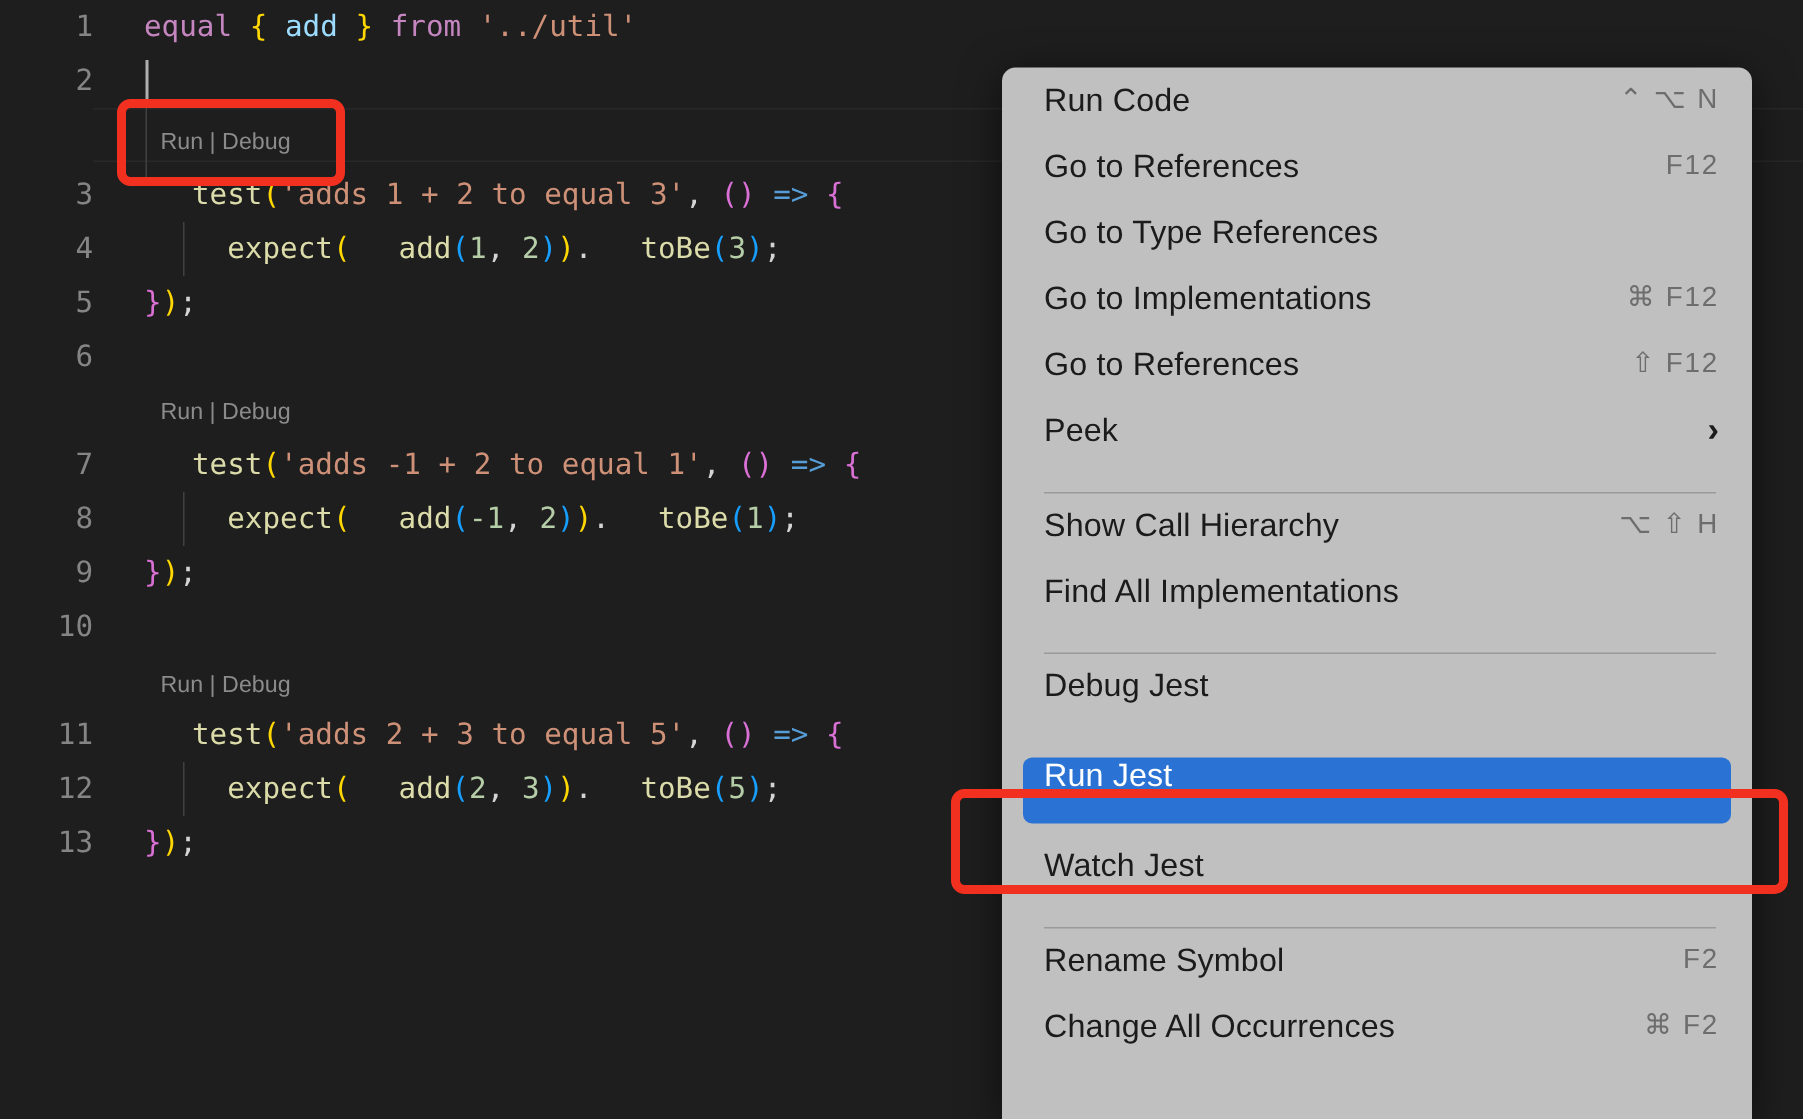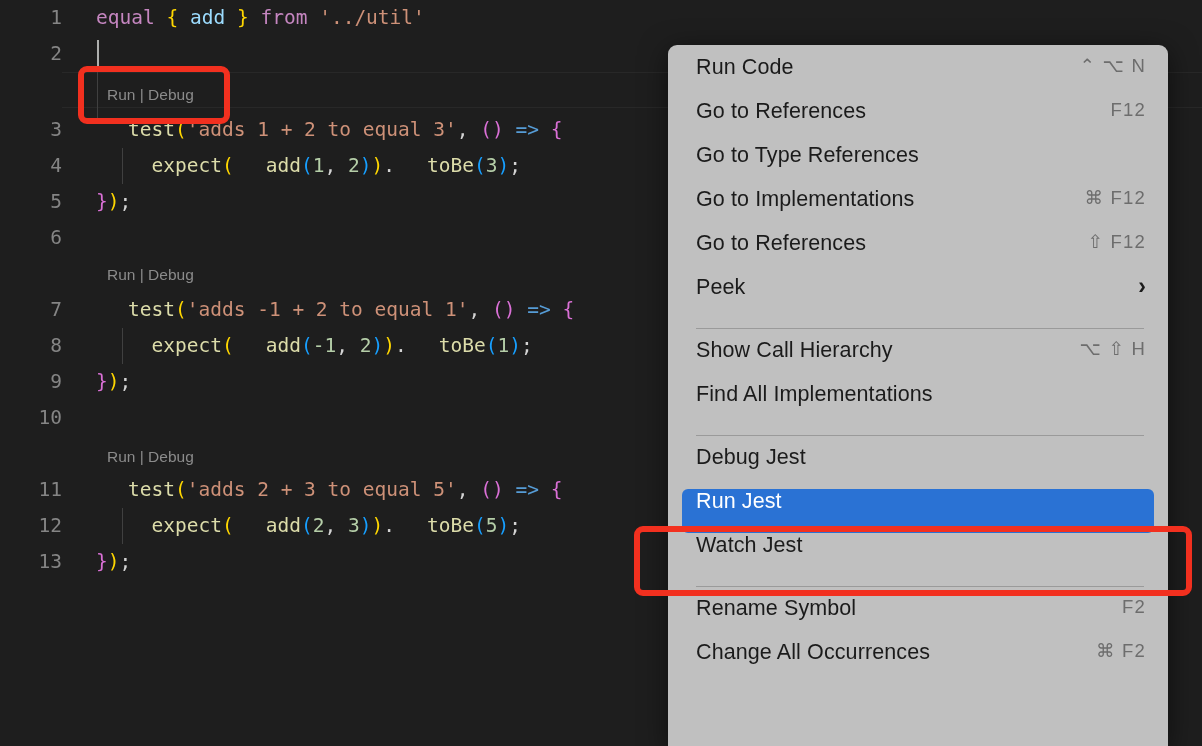--- a/index.html
+++ b/index.html
@@ -88,21 +88,21 @@
     font-size:21.5px;
     cursor:default;
   }
   .mi .label { flex:0 0 auto; letter-spacing:.1px; }
   .mi .spacer { flex:1 1 auto; }
   .mi .sc {
     color:#6d6d6d; font-size:18.5px;
     letter-spacing:1.2px; white-space:pre;
   }
   .mi.sel {
-    margin:0 14px; padding-left:14px; padding-right:24px;
+    margin:16px 14px; padding-left:14px; padding-right:24px;
     border-radius:6px;
     background:#2a72d4; color:#ffffff;
   }
   .mi.sel .label { font-weight:400; }
   .sep {
     height:1px; background:#9a9a9a;
     margin:9px 24px 9px 28px;
   }
   .chev {
     display:inline-block; color:#1b1b1b;

